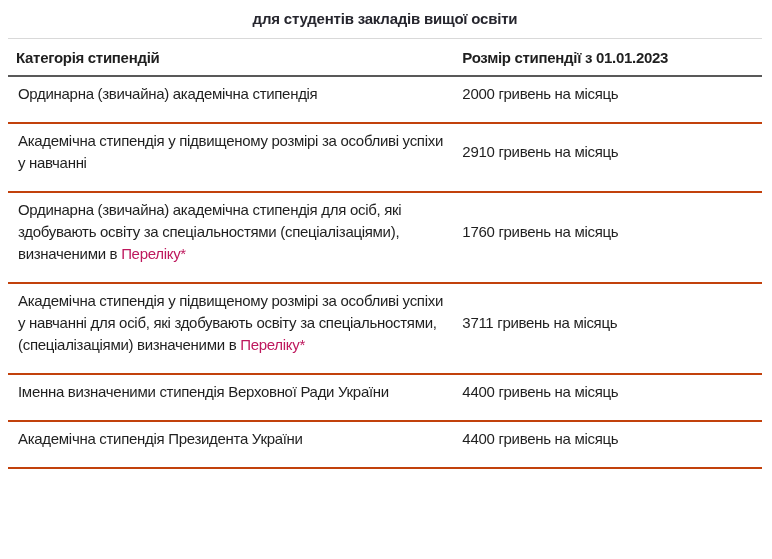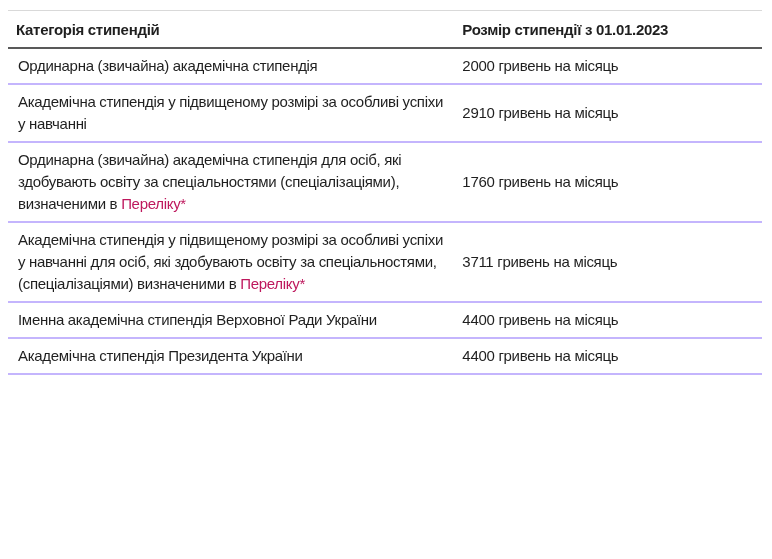--- a/index.html
+++ b/index.html
@@ -45,42 +45,43 @@
   thead th {
     font-weight: bold;
     text-align: left;
     font-size: 15px;
     color: #1f1f1f;
     padding: 10px 8px 9px 8px;
     border-bottom: 2px solid #595959;
     vertical-align: middle;
   }
   tbody td {
-    border-bottom: 2px solid #c4b5fd;
+    border-bottom: 2px solid #c2410c;
     vertical-align: middle;
     line-height: 22px;
-    padding: 6px 8px 6px 10px;
+    padding: 6px 8px 17px 10px;
   }
   tbody td.cell-category {
     text-align: left;
   }
   tbody td.cell-amount {
     padding-left: 8px;
   }
   a.perelik-link {
     color: #be185d;
     text-decoration: none;
     cursor: pointer;
   }
 </style>
 </head>
 <body>
 
 <div class="page">
 
+  <div class="page-title">для студентів закладів вищої освіти</div>
 
   <table class="stipend-table">
     <colgroup>
       <col class="col-category">
       <col class="col-amount">
     </colgroup>
     <thead>
       <tr>
         <th>Категорія стипендій</th>
         <th>Розмір стипендії з 01.01.2023</th>
@@ -97,21 +98,21 @@
       </tr>
       <tr>
         <td class="cell-category"><span>Ординарна (звичайна) академічна стипендія для осіб, які здобувають освіту за спеціальностями (спеціалізаціями), визначеними в </span><a class="perelik-link">Переліку*</a></td>
         <td class="cell-amount">1760 гривень на місяць</td>
       </tr>
       <tr>
         <td class="cell-category"><span>Академічна стипендія  у підвищеному розмірі за особливі успіхи у навчанні  для осіб, які здобувають освіту за спеціальностями, (спеціалізаціями) визначеними в </span><a class="perelik-link">Переліку*</a></td>
         <td class="cell-amount">3711 гривень на місяць</td>
       </tr>
       <tr>
-        <td class="cell-category">Іменна академічна стипендія Верховної Ради України</td>
+        <td class="cell-category">Іменна визначеними стипендія Верховної Ради України</td>
         <td class="cell-amount">4400 гривень на місяць</td>
       </tr>
       <tr>
         <td class="cell-category">Академічна стипендія Президента України</td>
         <td class="cell-amount">4400 гривень на місяць</td>
       </tr>
     </tbody>
   </table>
 
 </div>

